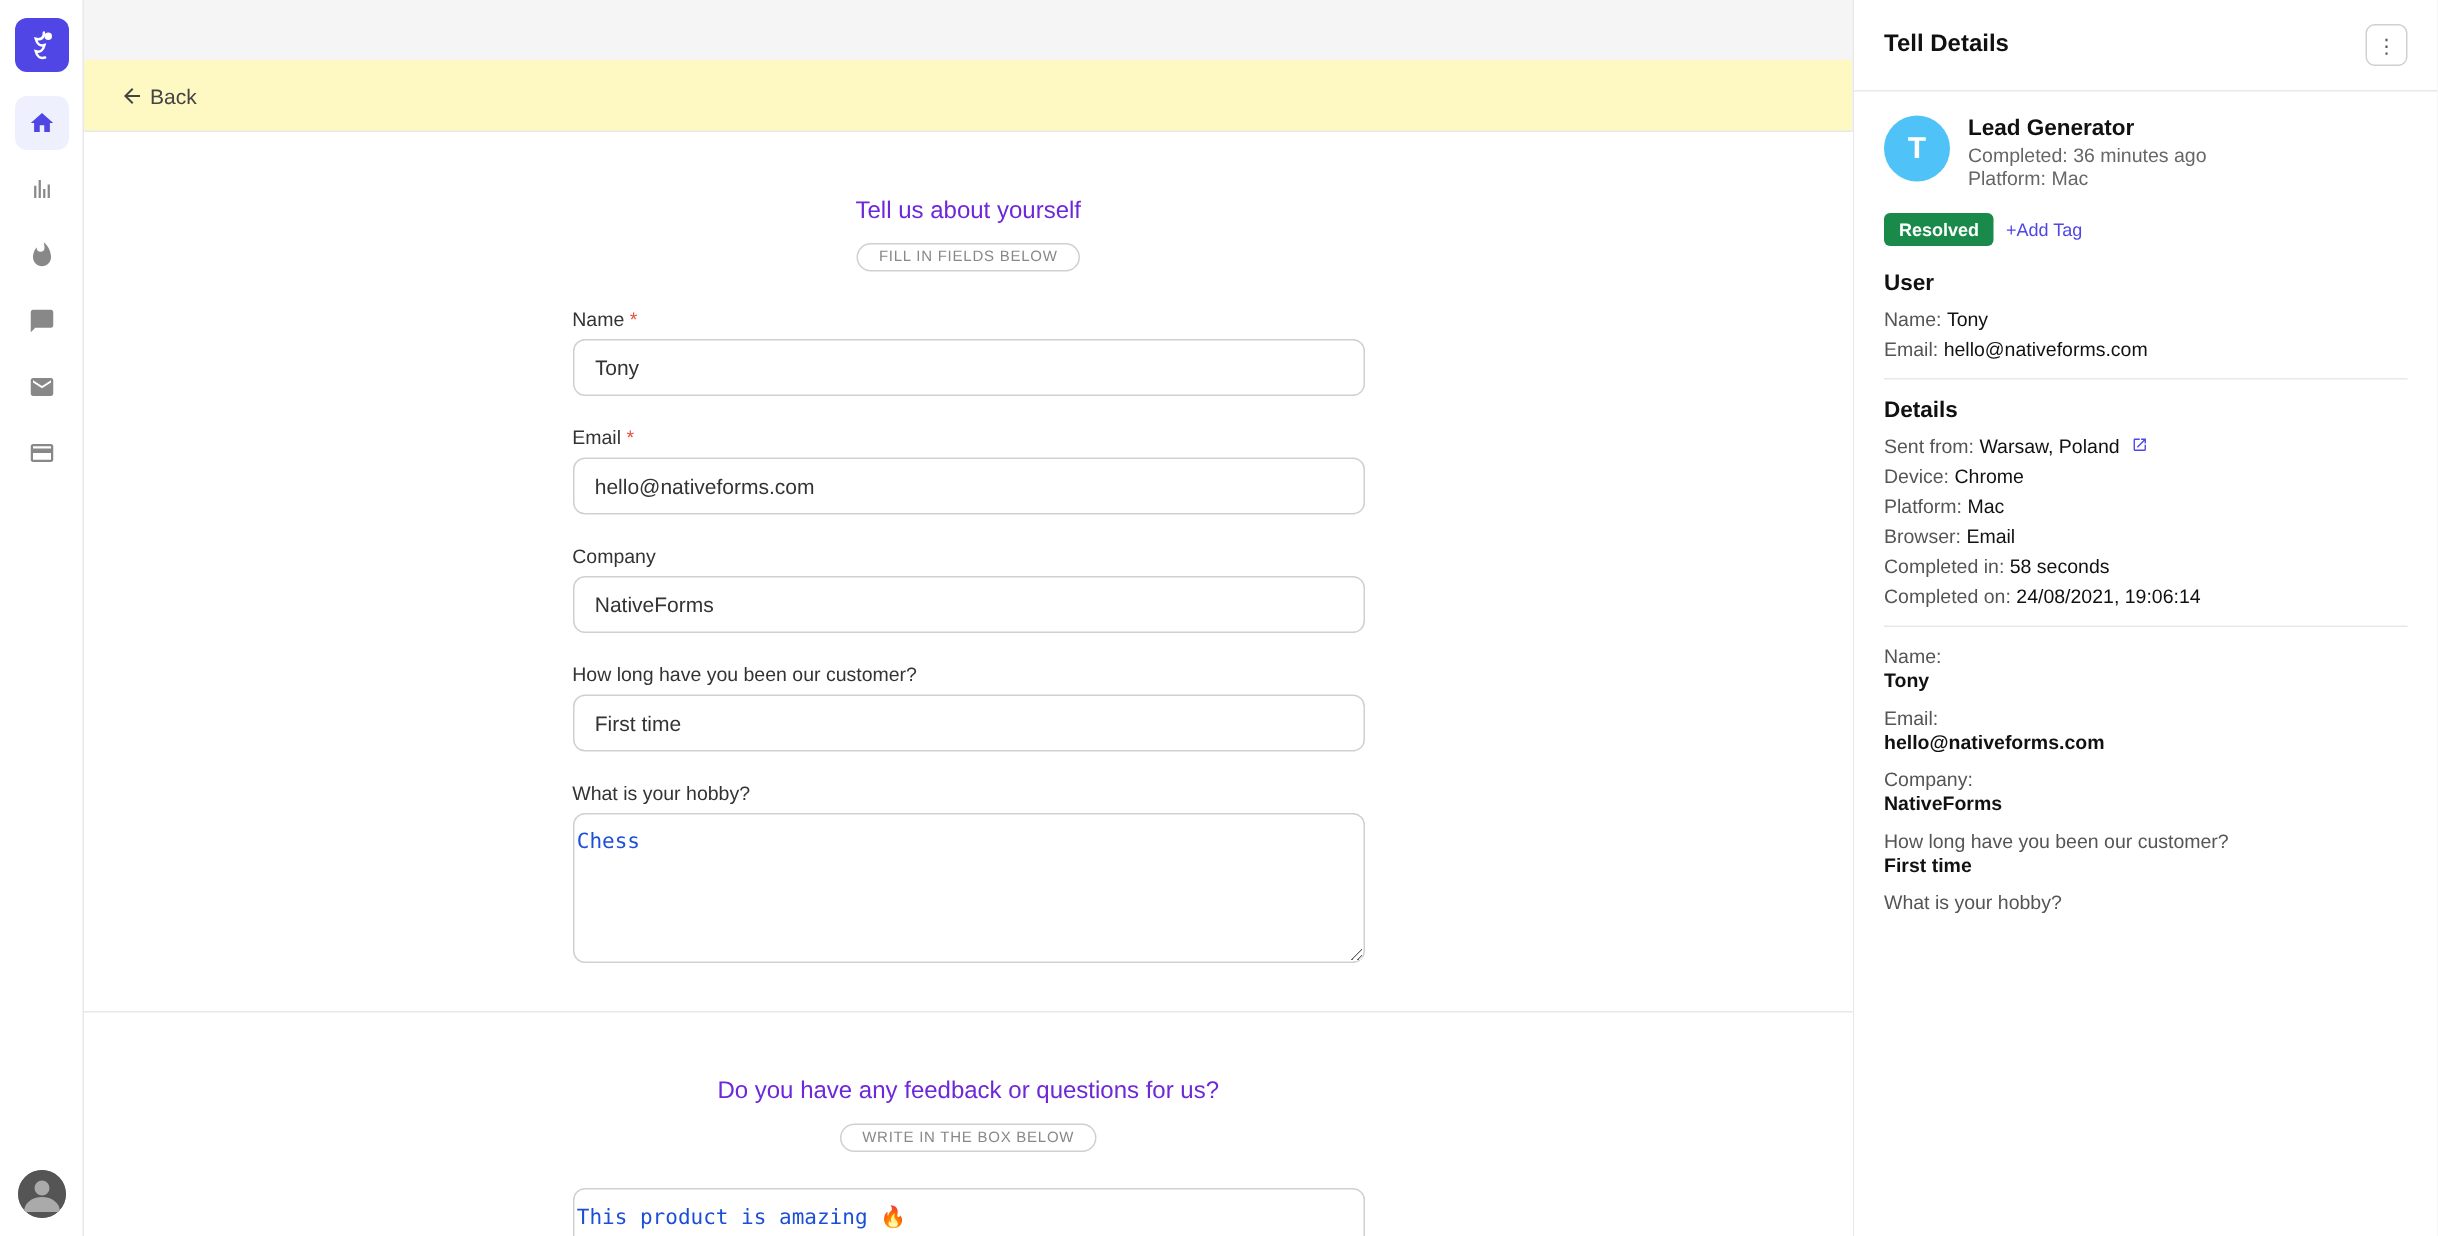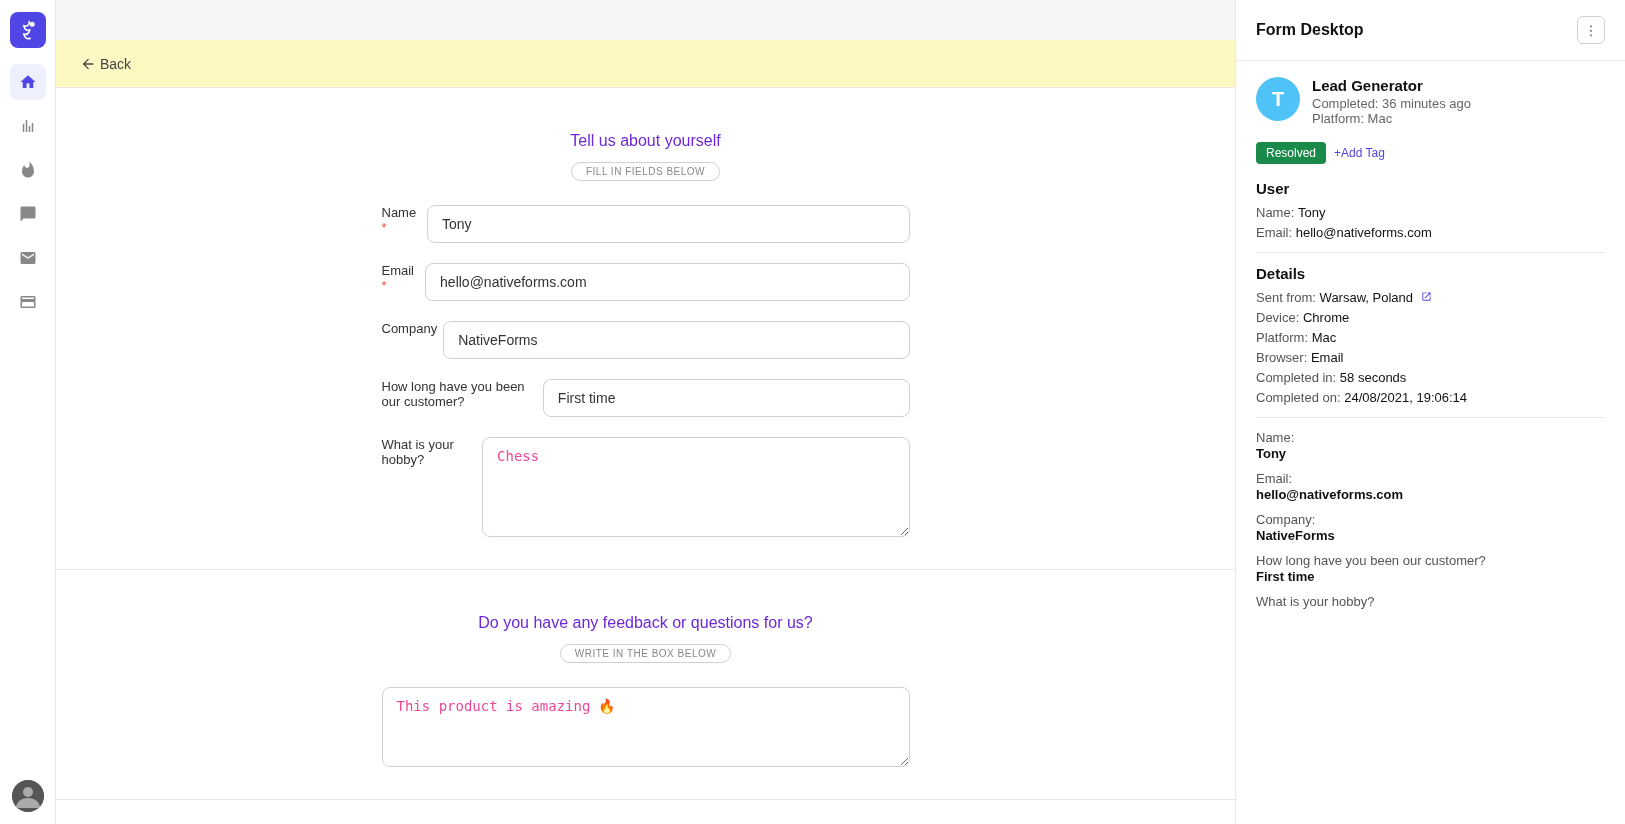--- a/index.html
+++ b/index.html
@@ -101,43 +101,43 @@
 
     .form-fields {
       max-width: 560px;
       margin: 0 auto;
       padding: 0 16px;
       display: flex;
       flex-direction: column;
       gap: 20px;
     }
 
-    .field-group { display: flex; flex-direction: row; gap: 6px; }
+    .field-group { display: flex; flex-direction: column; gap: 6px; }
     .field-label {
       font-size: 13px;
       color: #333;
       font-weight: 500;
     }
     .field-label .required { color: #e74c3c; }
     .field-input {
       border: 1px solid #d0d0d0;
       border-radius: 8px;
       padding: 10px 14px;
       font-size: 14px;
       color: #333;
       background: #fff;
       width: 100%;
       outline: none;
     }
     .field-textarea {
       border: 1px solid #d0d0d0;
       border-radius: 8px;
-      padding: 10px 14px;
+      padding: 10px 2px;
       font-size: 14px;
-      color: #ec4899;
+      color: #1d4ed8;
       background: #fff;
       width: 100%;
       height: 100px;
       outline: none;
       resize: vertical;
     }
 
     .section2 { border-bottom: 1px solid #e8e8e8; padding: 32px 0; }
     .section2 .form-fields { padding-top: 0; justify-content: flex-end; }
 
@@ -187,21 +187,21 @@
     .submission-platform { font-size: 13px; color: #666; }
 
     .tags-row {
       display: flex; align-items: center; gap: 8px;
       margin-bottom: 16px;
     }
     .badge-resolved {
       background: #1a8a4a;
       color: white;
       font-size: 12px;
-      font-weight: 400;
+      font-weight: 700;
       padding: 4px 10px;
       border-radius: 4px;
     }
     .add-tag-btn {
       font-size: 12px;
       color: #4f46e5;
       cursor: pointer;
       background: none;
       border: none;
     }
@@ -341,21 +341,21 @@
       <div class="form-fields">
         <textarea class="field-textarea" style="height: 80px;">This product is amazing 🔥</textarea>
       </div>
     </div>
 
   </div>
 </div>
 
 <div class="right-panel">
   <div class="panel-header">
-    <span class="panel-title">Form Desktop</span>
+    <span class="panel-title">Tell Details</span>
     <button class="panel-menu-btn">⋮</button>
   </div>
 
   <div class="panel-body">
 
     <div class="submission-info">
       <div class="avatar-circle">
         <span>T</span>
       </div>
       <div class="submission-meta">

